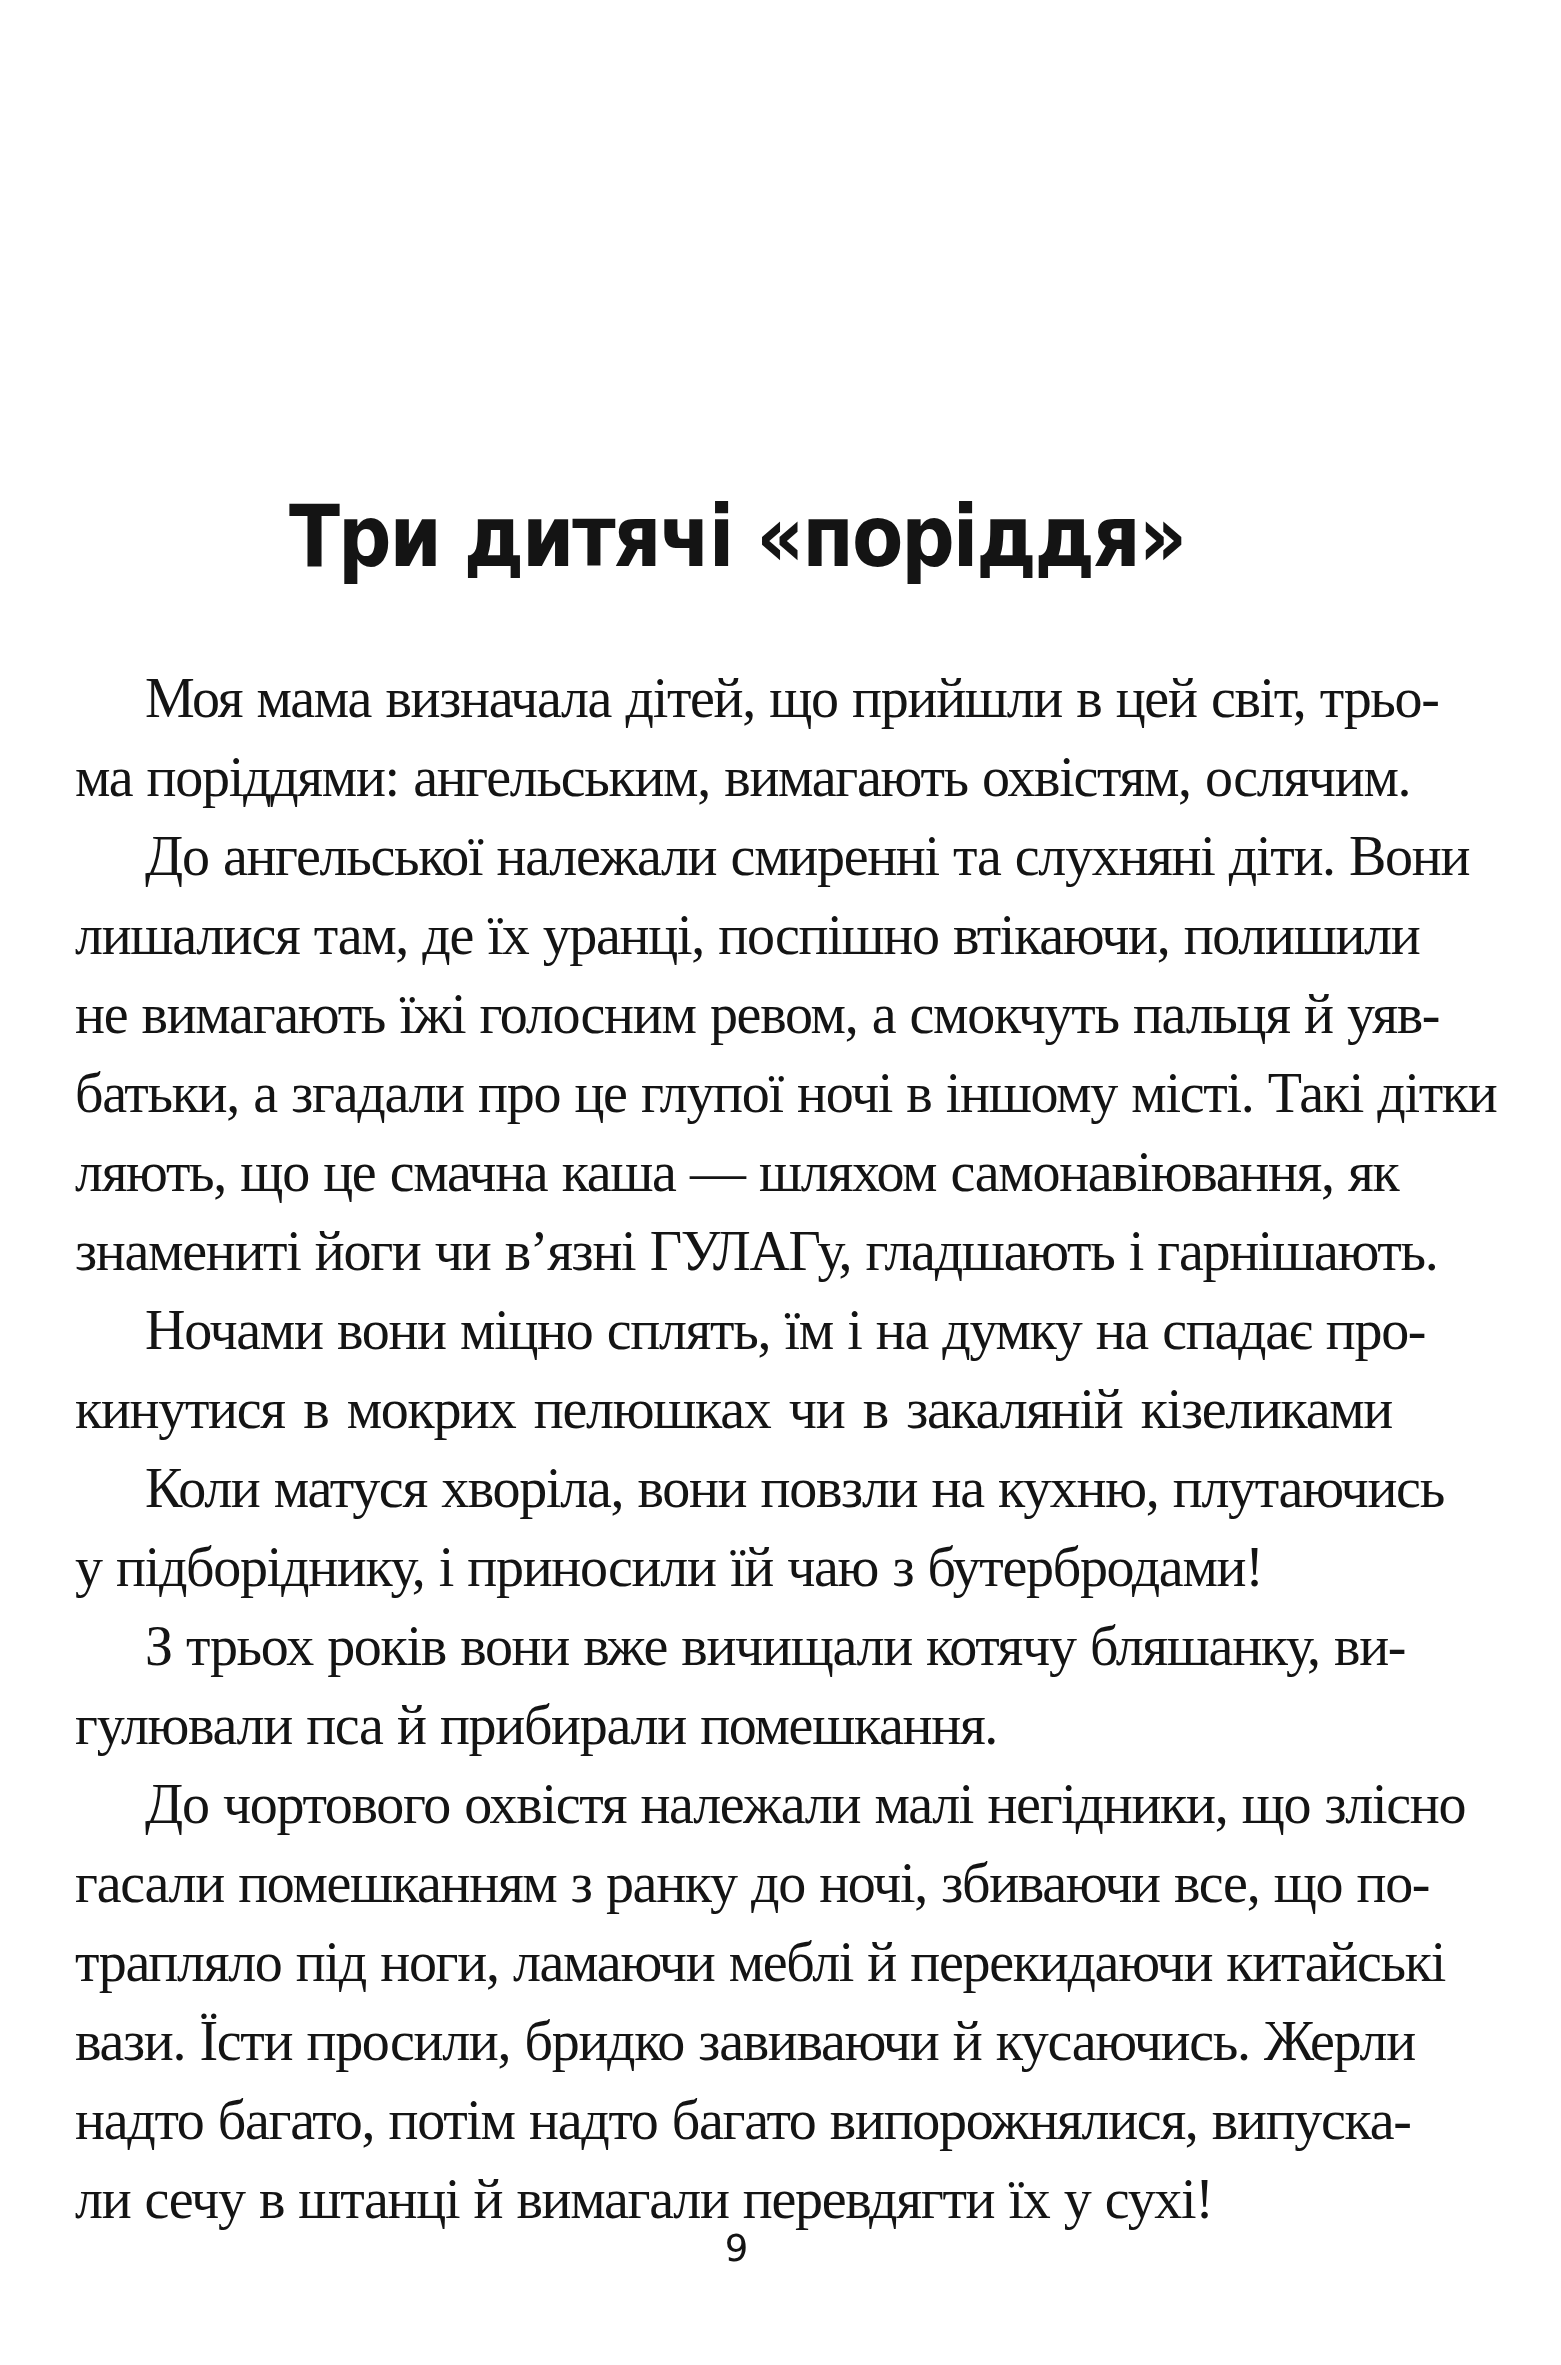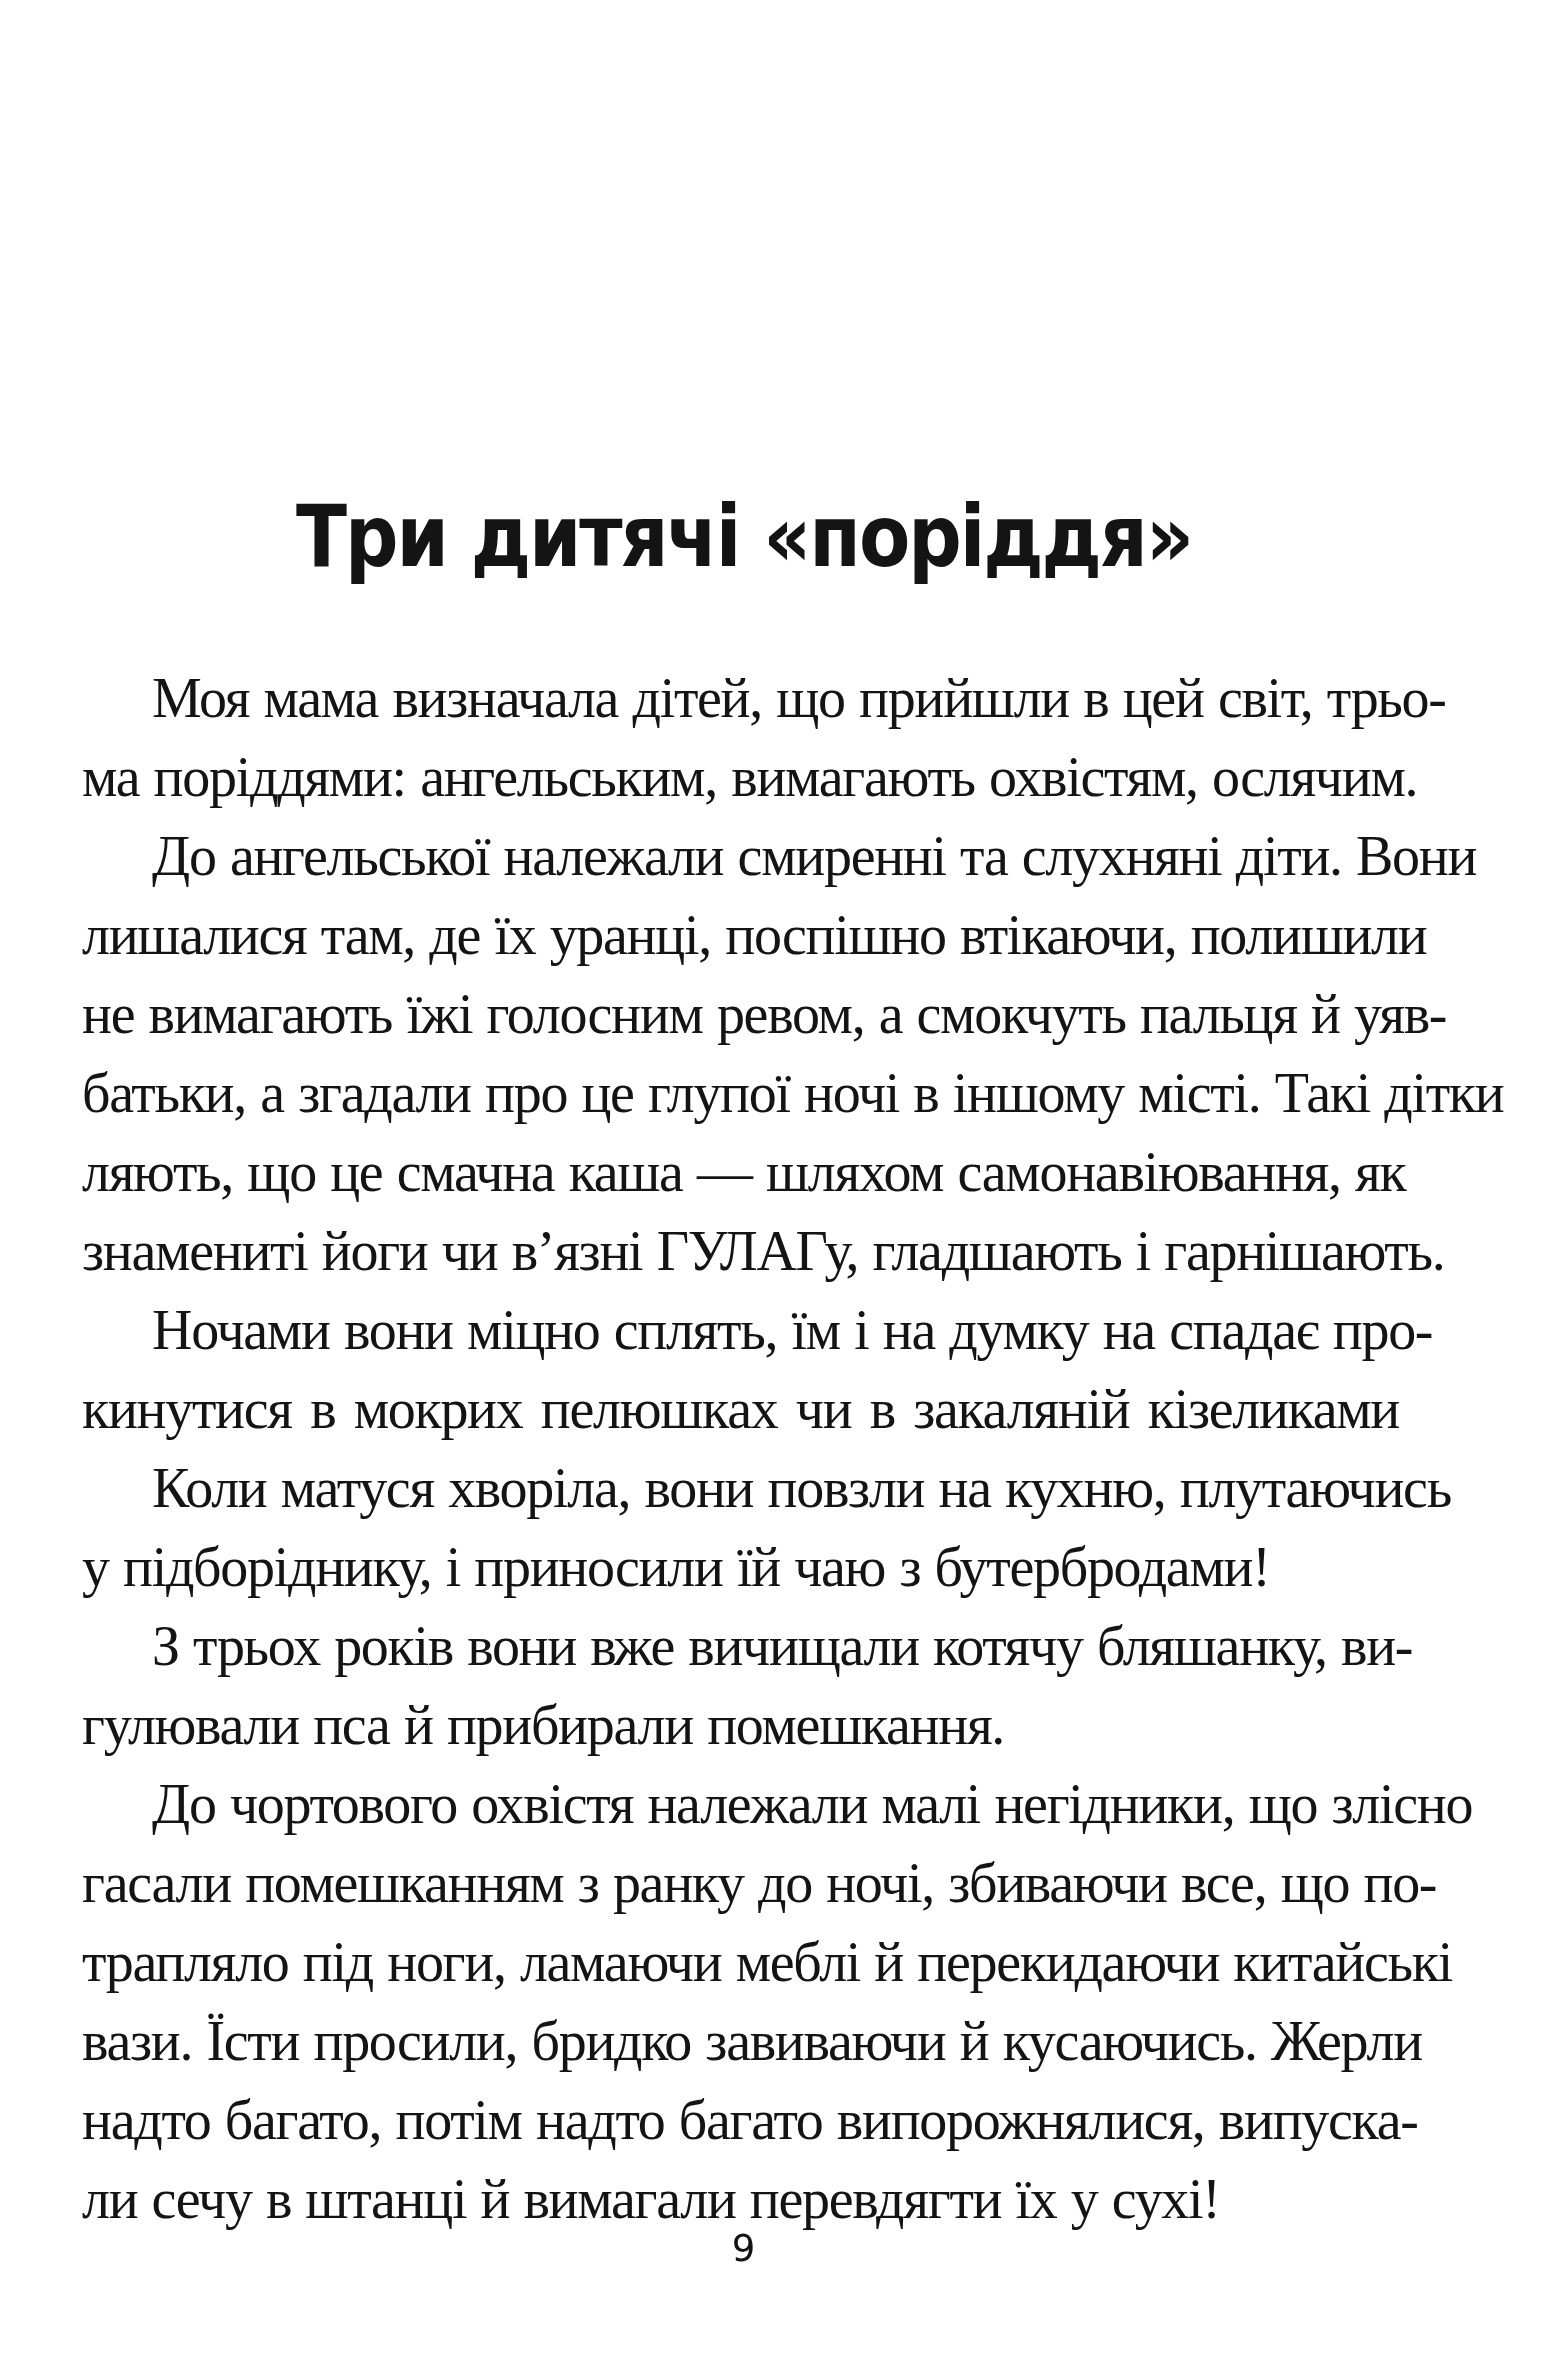--- a/index.html
+++ b/index.html
@@ -9,21 +9,21 @@
     }
     body {
       width: 1561px;
       height: 2366px;
       position: relative;
       overflow: hidden;
       color: #1a1a1a;
     }
     .page {
       position: absolute;
-      left: 12px; top: 0;
+      left: 5px; top: 0;
       width: 1235px;
       height: 2366px;
       background: #ffffff;
     }
     .chapter-title {
       position: absolute;
       top: 476px;
       left: 0;
       width: 1464px;
       text-align: center;

